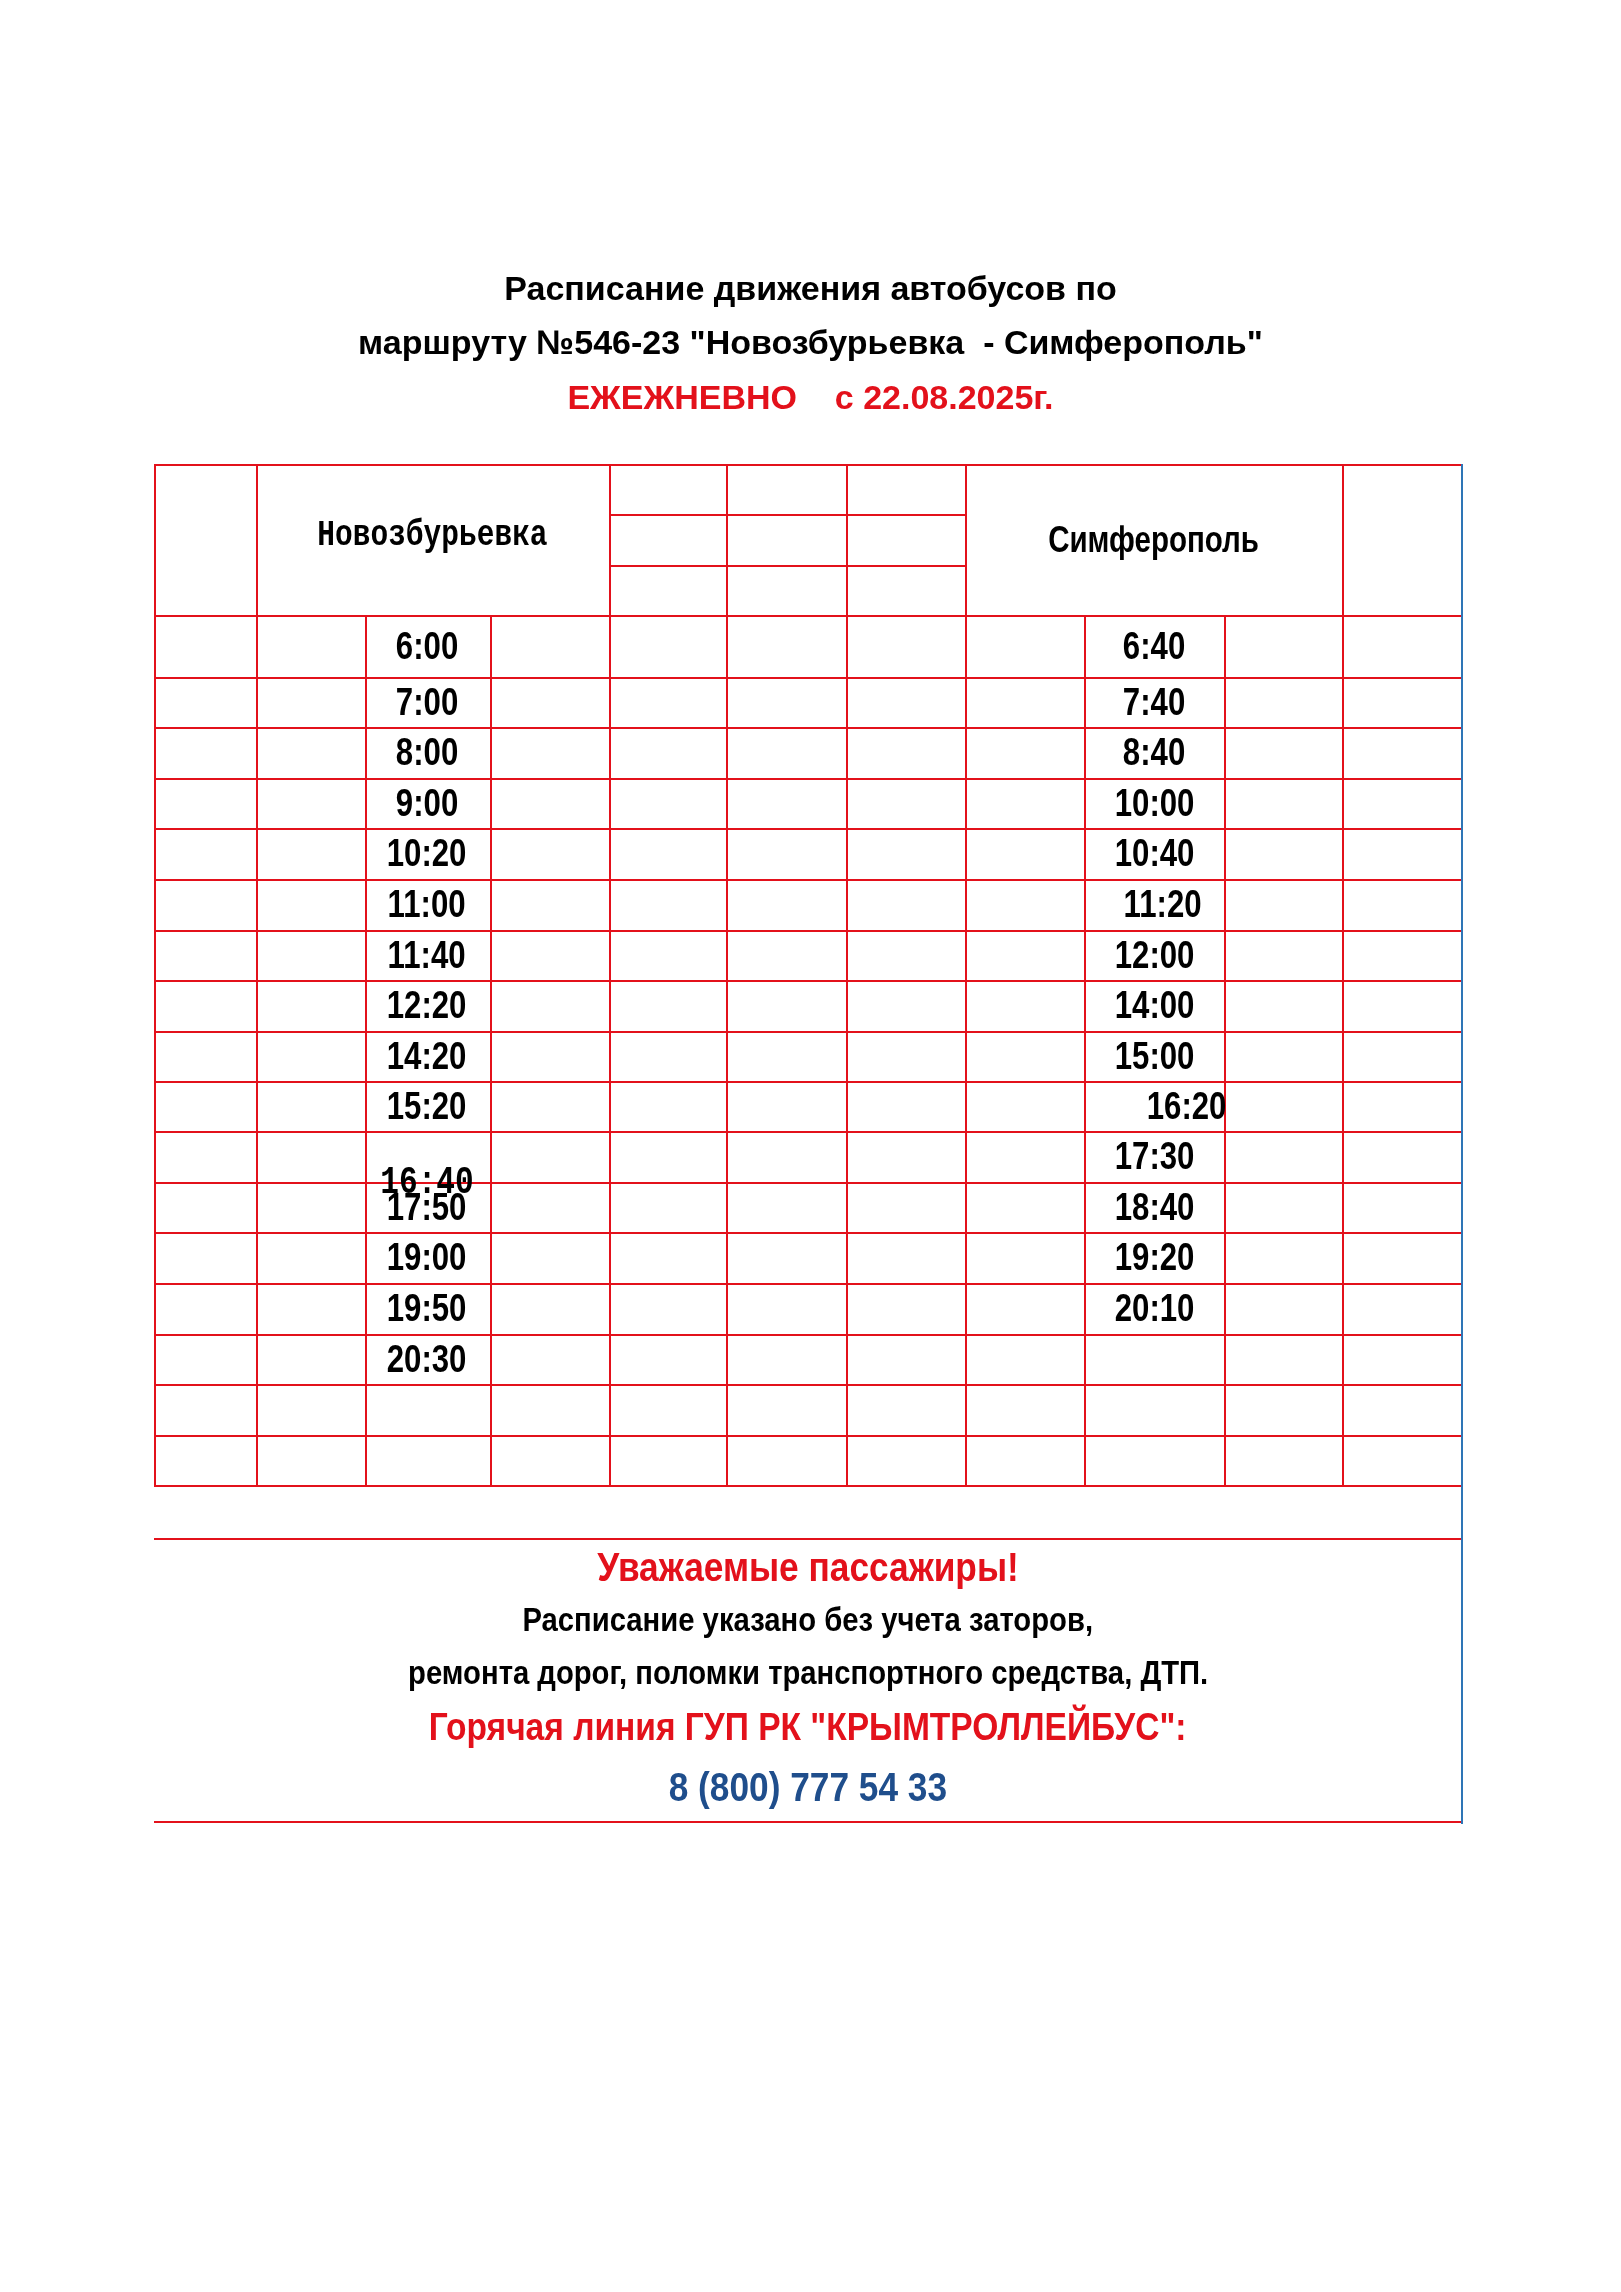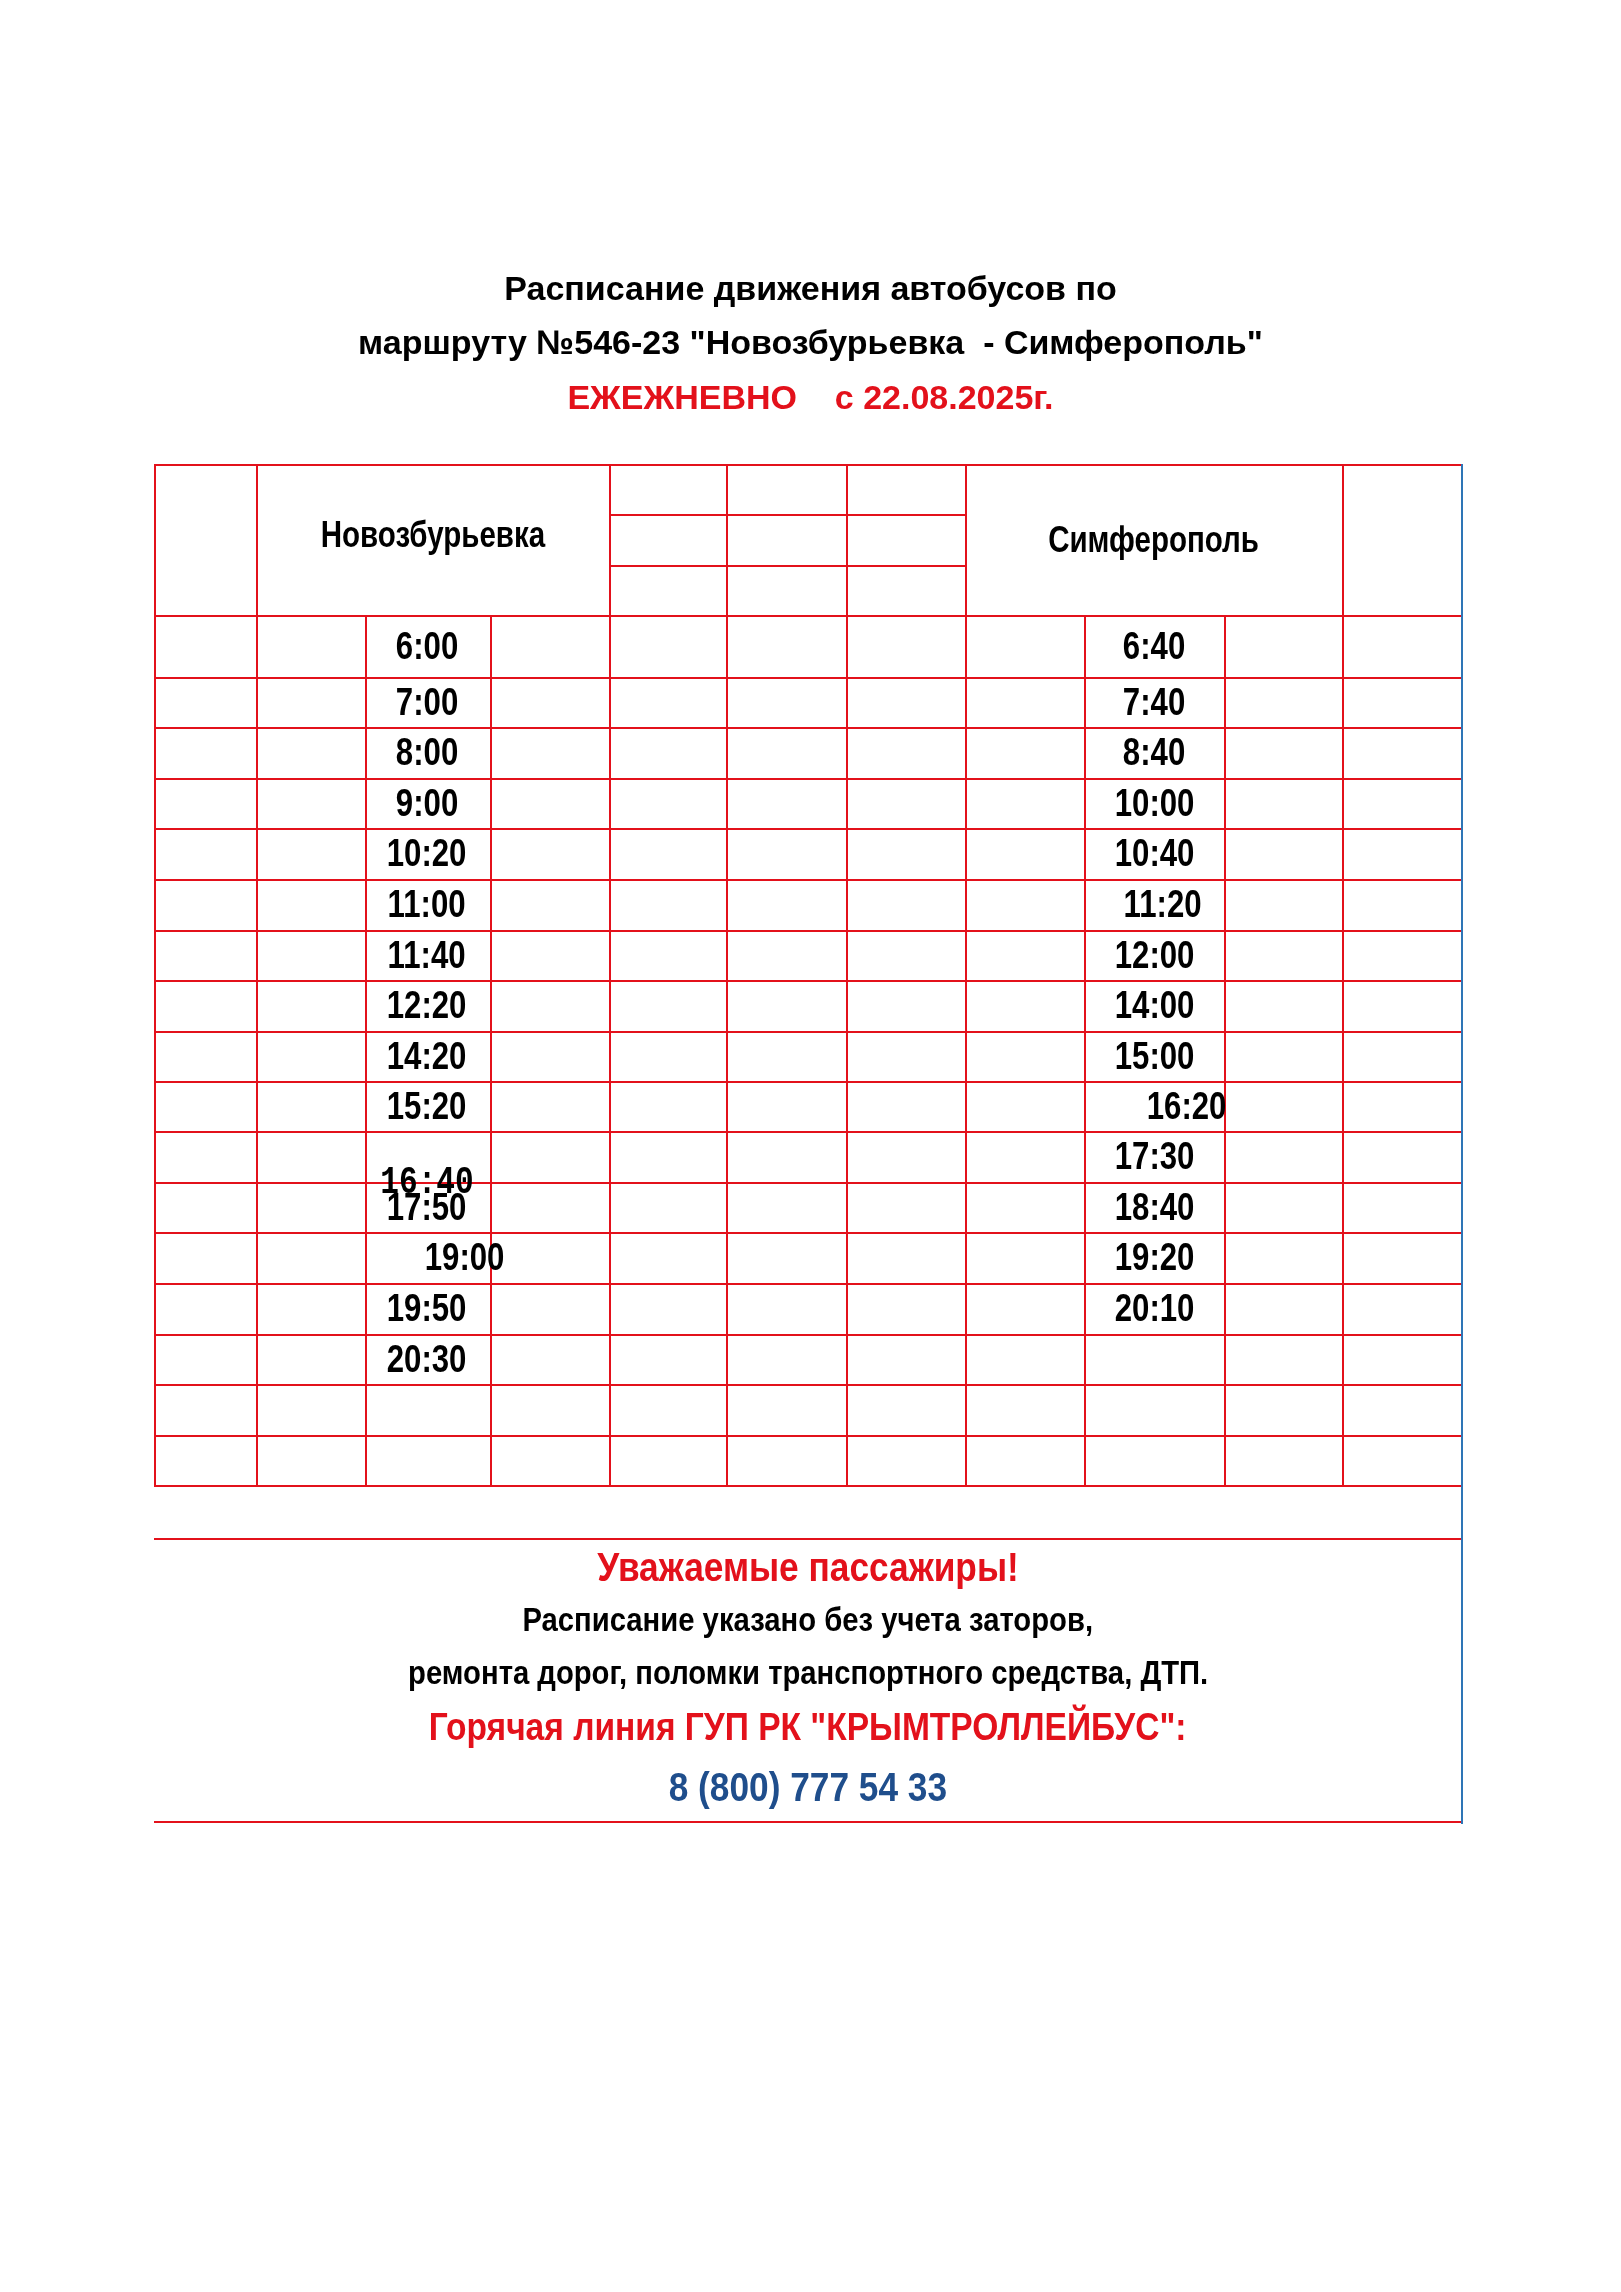--- a/index.html
+++ b/index.html
@@ -65,21 +65,21 @@
     <div class="v" style="left: 609px; top: 464px; height: 1023px;"></div>
     <div class="v" style="left: 726px; top: 464px; height: 1023px;"></div>
     <div class="v" style="left: 846px; top: 464px; height: 1023px;"></div>
     <div class="v" style="left: 965px; top: 464px; height: 1023px;"></div>
     <div class="v" style="left: 1342px; top: 464px; height: 1023px;"></div>
     <div class="v" style="left: 365px; top: 615px; height: 871px;"></div>
     <div class="v" style="left: 490px; top: 615px; height: 871px;"></div>
     <div class="v" style="left: 1084px; top: 615px; height: 871px;"></div>
     <div class="v" style="left: 1224px; top: 615px; height: 871px;"></div>
     <div class="vb" style="left: 1461px; top: 464px; height: 1360px;"></div>
-    <div class="cell hdr" style="left: 256px; top: 464px; width: 353px; height: 142px;">
+    <div class="cell hdr" style="left: 256px; top: 464px; width: 353px; height: 142px; font-family: Liberation Mono, monospace;">
       <span>Новозбурьевка</span>
     </div>
     <div class="cell hdr" style="left: 965px; top: 464px; width: 378px; height: 151px;">
       <span>Симферополь</span>
     </div>
     <div class="cell" style="left: 365px; top: 615px; width: 124px; height: 62px;">
       <span>6:00</span>
     </div>
     <div class="cell" style="left: 1084px; top: 615px; width: 141px; height: 62px;">
       <span>6:40</span>
@@ -143,21 +143,21 @@
     </div>
     <div class="cell" style="left: 1084px; top: 1131px; width: 141px; height: 51px;">
       <span>17:30</span>
     </div>
     <div class="cell" style="left: 365px; top: 1182px; width: 124px; height: 50px;">
       <span>17:50</span>
     </div>
     <div class="cell" style="left: 1084px; top: 1182px; width: 141px; height: 50px;">
       <span>18:40</span>
     </div>
-    <div class="cell" style="left: 365px; top: 1232px; width: 124px; height: 51px; padding-left: 38px;">
+    <div class="cell" style="left: 365px; top: 1232px; width: 124px; height: 51px;">
       <span>19:00</span>
     </div>
     <div class="cell" style="left: 1084px; top: 1232px; width: 141px; height: 51px;">
       <span>19:20</span>
     </div>
     <div class="cell" style="left: 365px; top: 1283px; width: 124px; height: 50px;">
       <span>19:50</span>
     </div>
     <div class="cell" style="left: 1084px; top: 1283px; width: 141px; height: 50px;">
       <span>20:10</span>

